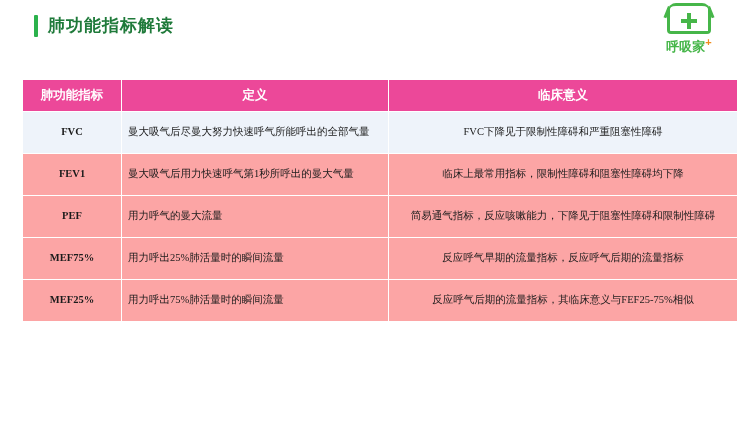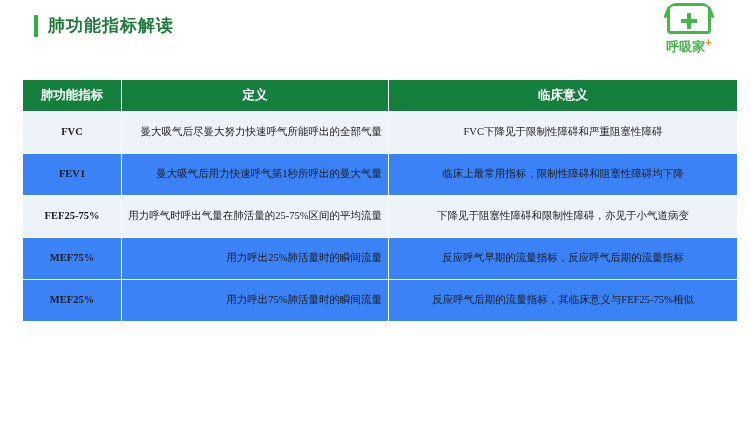--- a/index.html
+++ b/index.html
@@ -131,21 +131,21 @@
   }
   table.metrics {
     position: absolute;
     left: 22px;
     top: 79px;
     width: 706px;
     border-collapse: collapse;
     table-layout: fixed;
   }
   table.metrics thead th {
-    background: #15803d;
+    background: #ec4899;
     color: #ffffff;
     font-size: 12.5px;
     font-weight: bold;
     height: 29px;
     border: 1px solid #ffffff;
     text-align: center;
     vertical-align: middle;
   }
   table.metrics td {
     border: 1px solid #ffffff;
@@ -154,29 +154,29 @@
     height: 37px;
     padding: 2px 6px;
     vertical-align: middle;
     line-height: 1.35;
     font-family: Liberation Serif, serif;
   }
   table.metrics tbody tr.odd td {
     background: #eef3fa;
   }
   table.metrics tbody tr.even td {
-    background: #3b82f6;
+    background: #fca5a5;
   }
   td.col-metric {
     text-align: center;
     font-weight: bold;
     font-size: 11.5px;
   }
   td.col-def {
-    text-align: right;
+    text-align: left;
   }
   td.col-clin {
     text-align: center;
     padding-left: 10px;
   }
   .c0 { width: 96px; }
   .c1 { width: 264px; }
   .c2 { width: 346px; }
 </style>
 </head>
@@ -212,24 +212,24 @@
       <tr class="odd">
         <td class="col-metric">FVC</td>
         <td class="col-def">曼大吸气后尽曼大努力快速呼气所能呼出的全部气量</td>
         <td class="col-clin">FVC下降见于限制性障碍和严重阻塞性障碍</td>
       </tr>
       <tr class="even">
         <td class="col-metric">FEV1</td>
         <td class="col-def">曼大吸气后用力快速呼气第1秒所呼出的曼大气量</td>
         <td class="col-clin">临床上最常用指标，限制性障碍和阻塞性障碍均下降</td>
       </tr>
-      <tr class="odd">
-        <td class="col-metric">FEF25-75%</td>
-        <td class="col-def">用力呼气时呼出气量在肺活量的25-75%区间的平均流量</td>
-        <td class="col-clin">下降见于阻塞性障碍和限制性障碍，亦见于小气道病变</td>
+      <tr class="even">
+        <td class="col-metric">PEF</td>
+        <td class="col-def">用力呼气的曼大流量</td>
+        <td class="col-clin">简易通气指标，反应咳嗽能力，下降见于阻塞性障碍和限制性障碍</td>
       </tr>
       <tr class="even">
         <td class="col-metric">MEF75%</td>
         <td class="col-def">用力呼出25%肺活量时的瞬间流量</td>
         <td class="col-clin">反应呼气早期的流量指标，反应呼气后期的流量指标</td>
       </tr>
       <tr class="even">
         <td class="col-metric">MEF25%</td>
         <td class="col-def">用力呼出75%肺活量时的瞬间流量</td>
         <td class="col-clin">反应呼气后期的流量指标，其临床意义与FEF25-75%相似</td>

